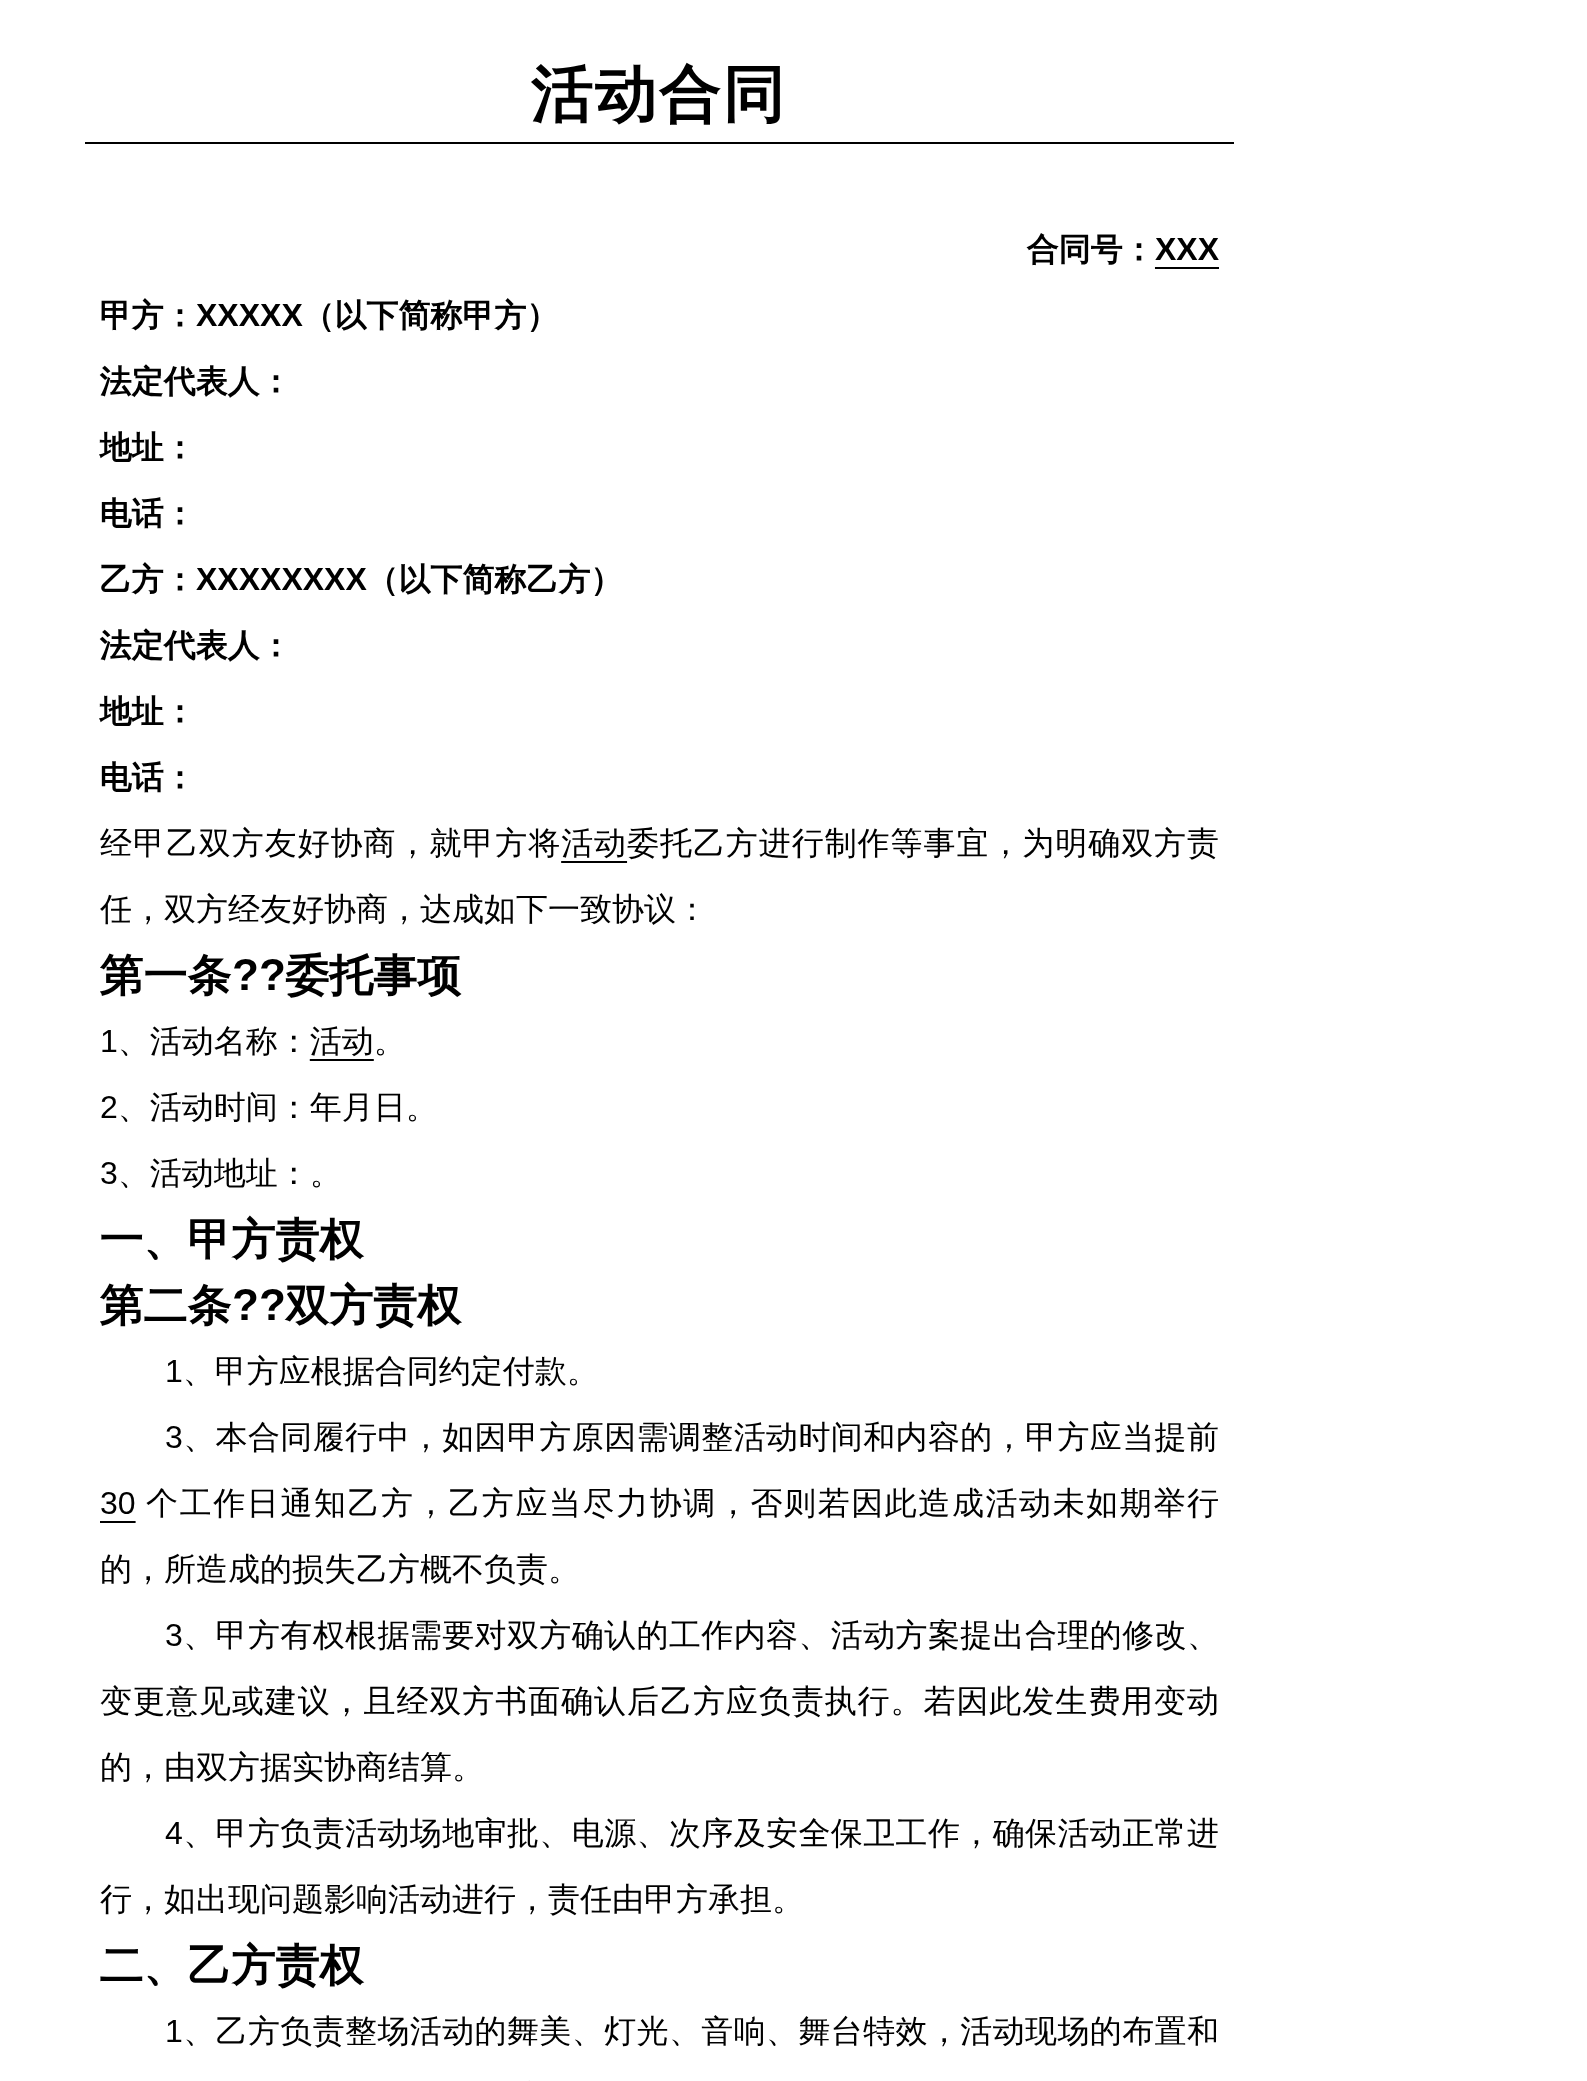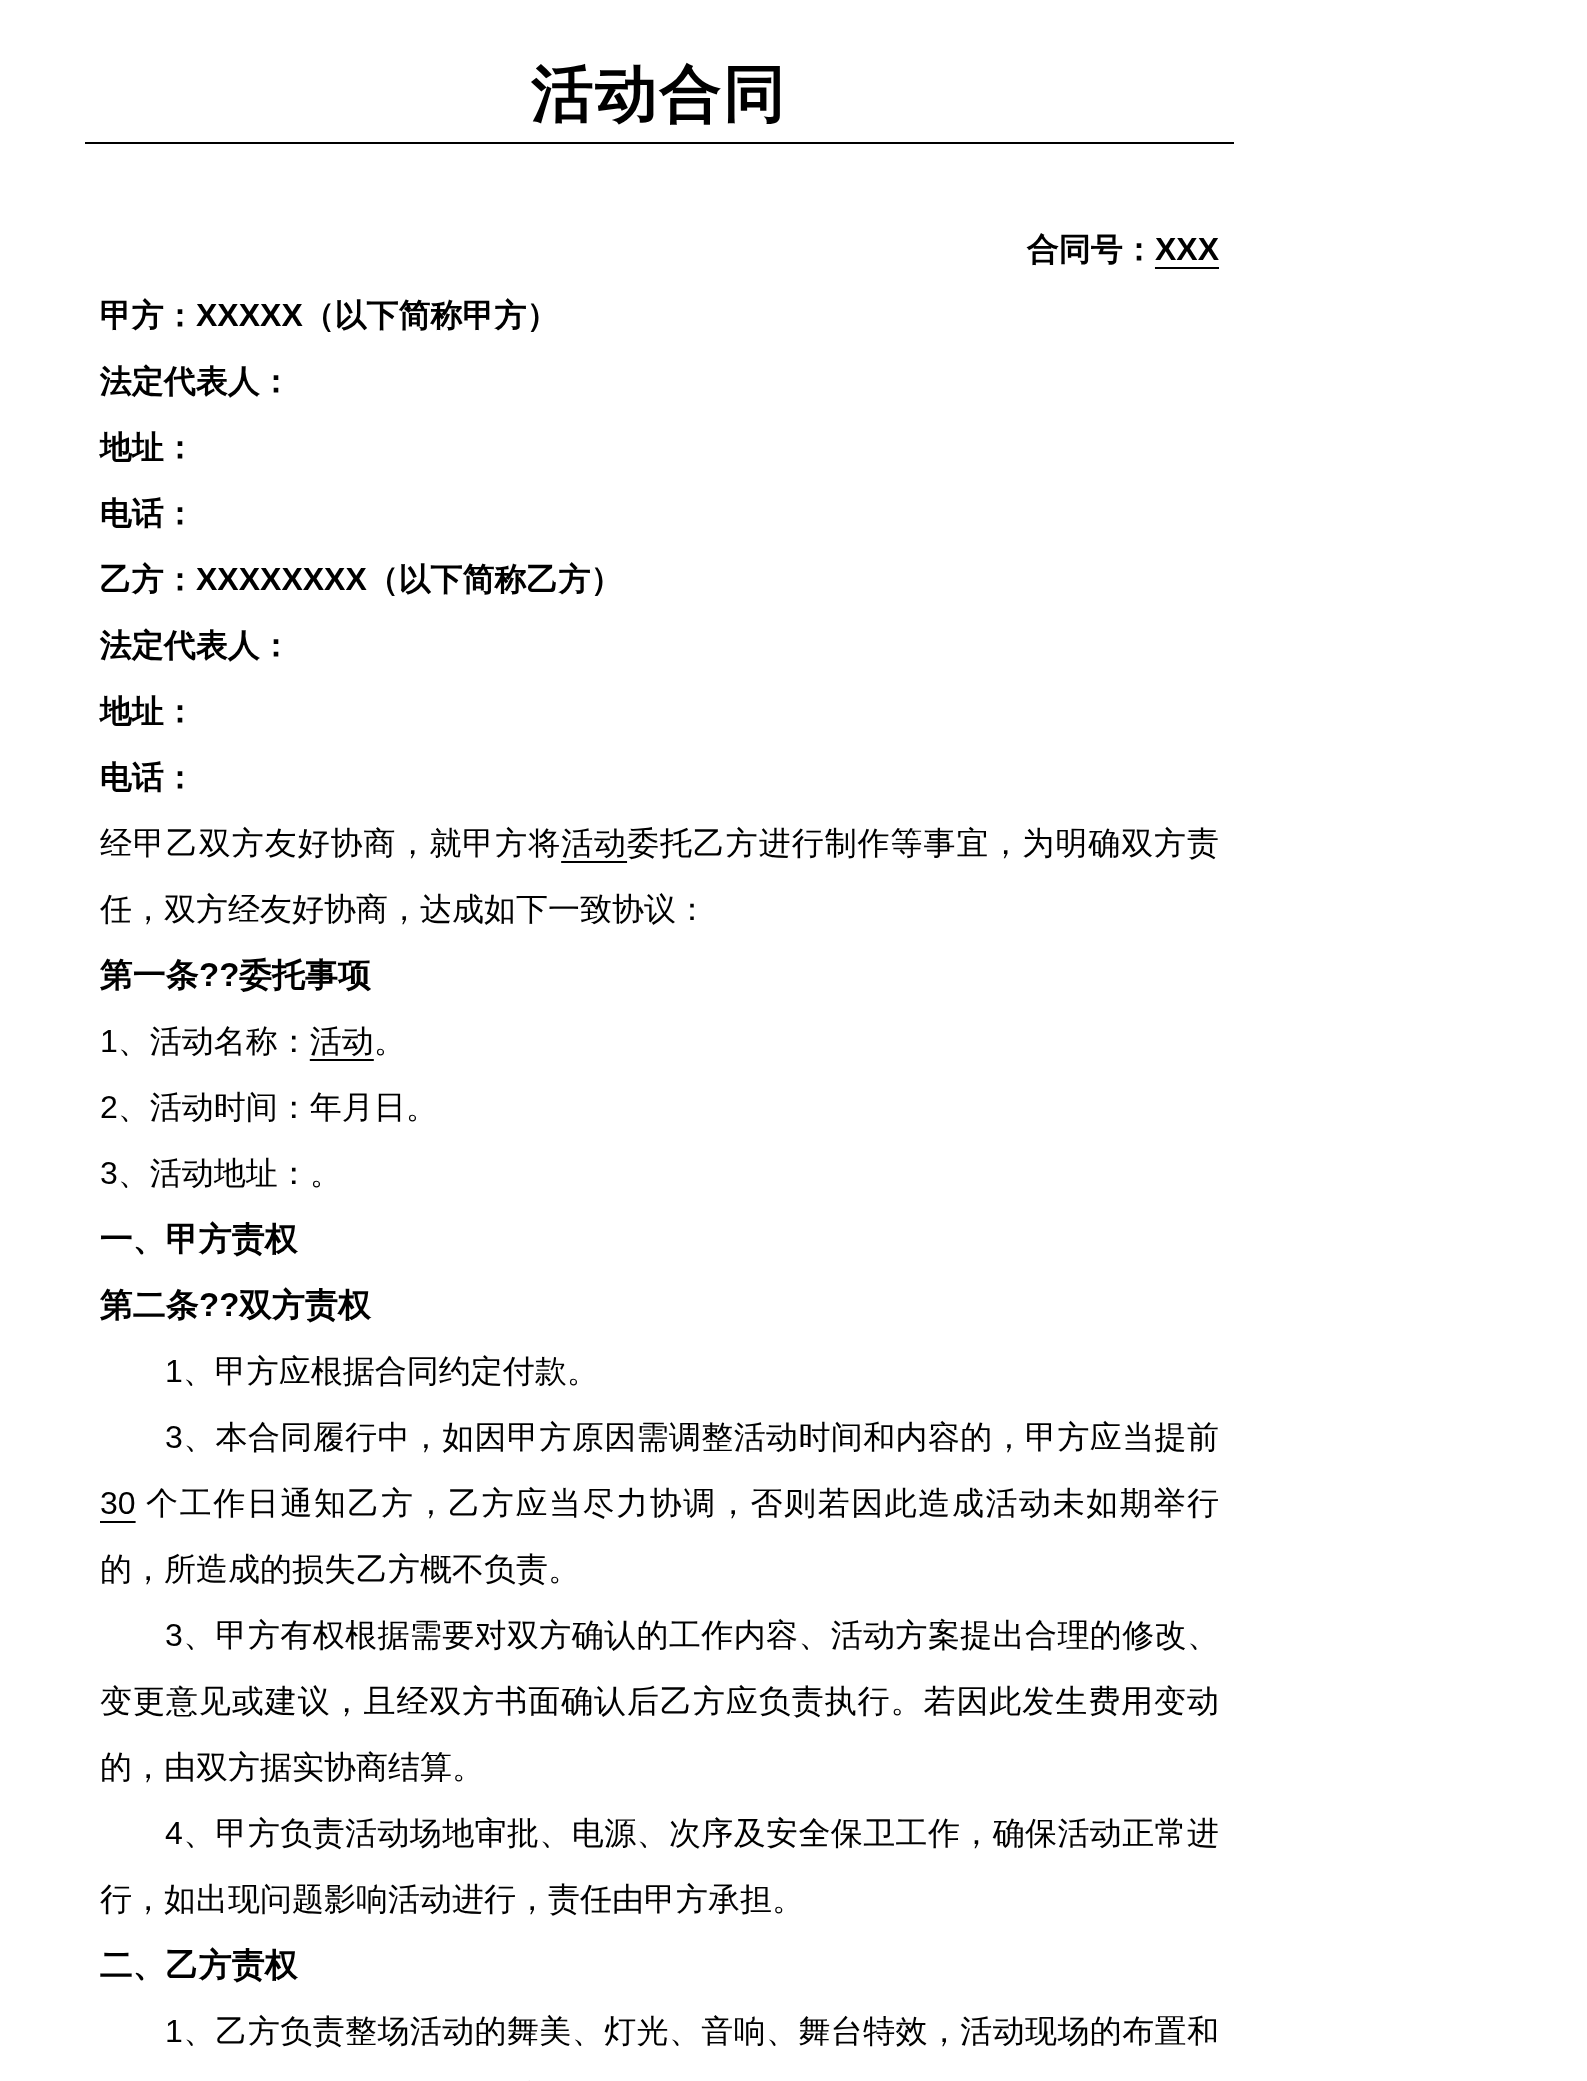--- a/index.html
+++ b/index.html
@@ -26,21 +26,21 @@
   .title-rule {
     height: 0;
     border-bottom: 2px solid #000000;
     margin: 2px -15px 0 -15px;
   }
   p { font-size: 32px; line-height: 66px; }
   .bold { font-weight: 700; }
   .right { text-align: right; }
   .just { text-align: justify; }
   .contract-no { margin-top: 72px; }
-  .heading { font-weight: 700; font-size: 33px; }
+  .heading { font-weight: 700; font-size: 44px; }
   .indent { text-indent: 65px; }
   .ul {
     text-decoration: underline;
     text-underline-offset: 7px;
     text-decoration-thickness: 2px;
     margin-top: 38px;
   }
   .footer {
     text-align: center;
     font-size: 28px;

